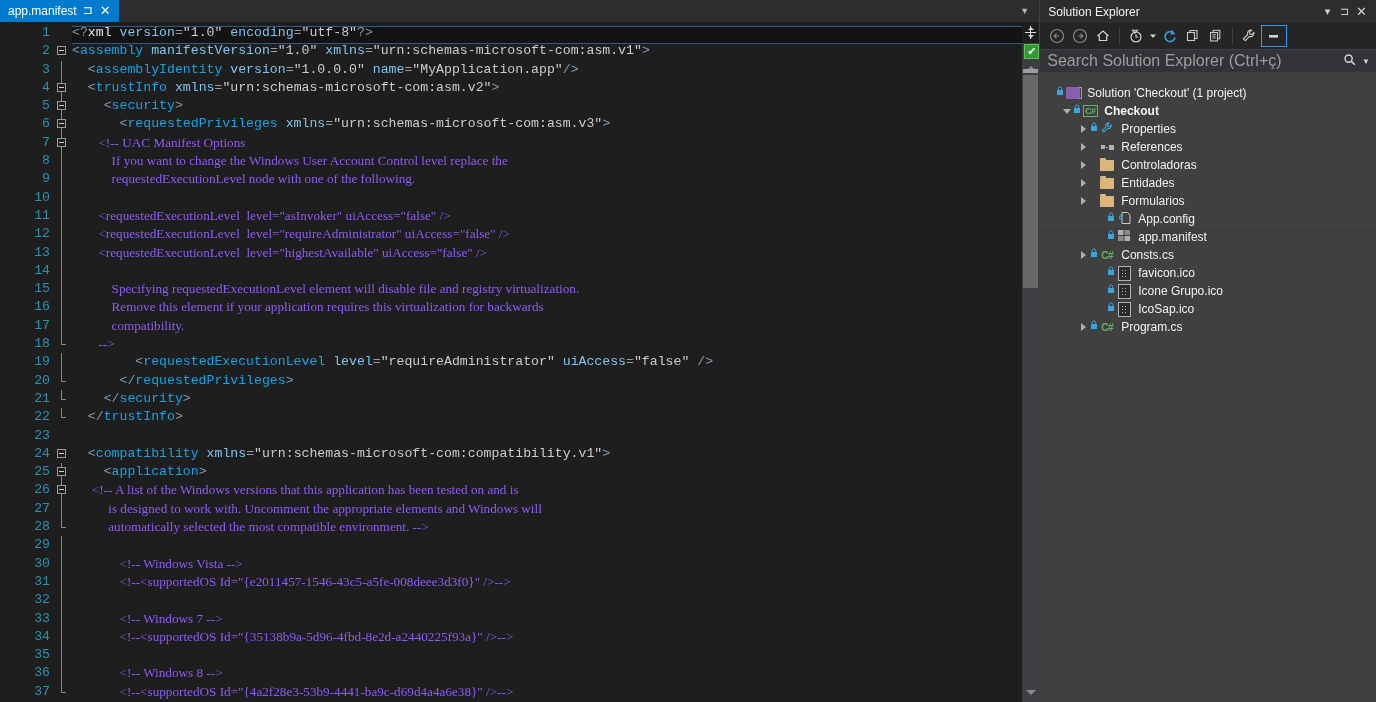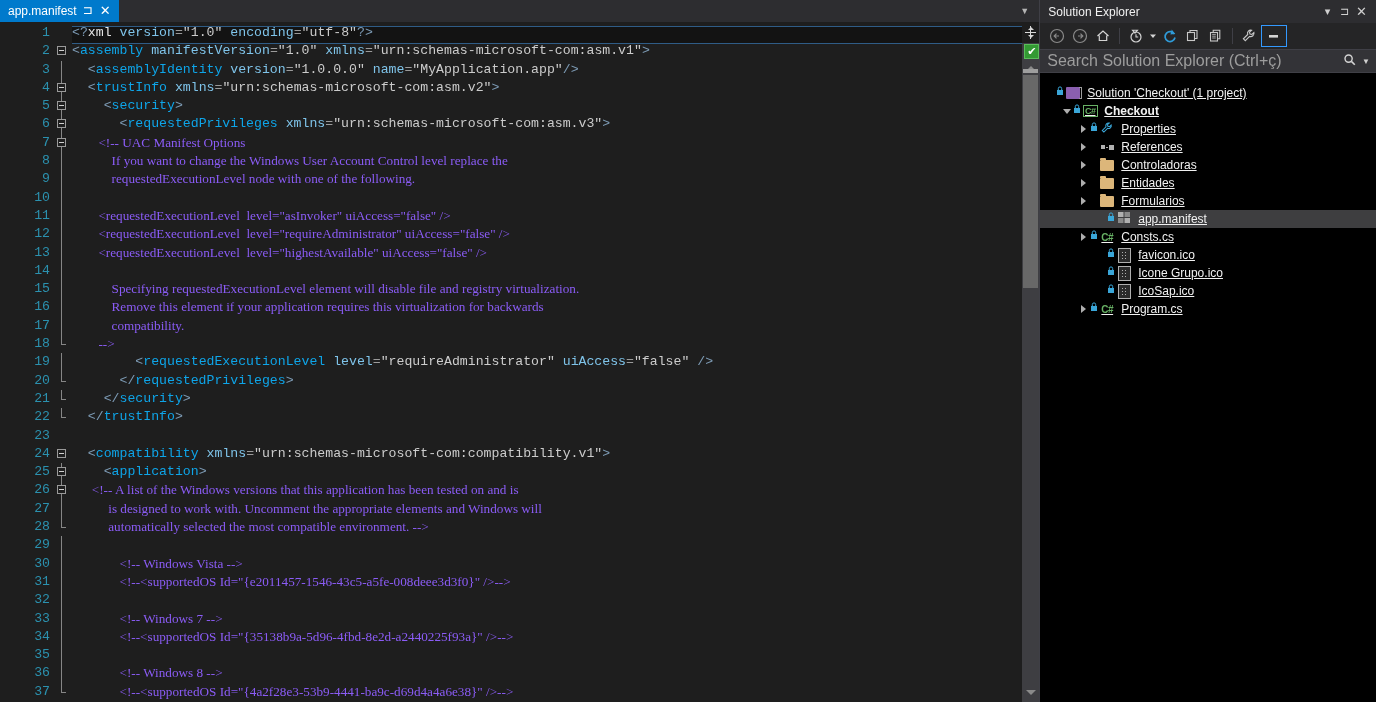--- a/index.html
+++ b/index.html
@@ -90,21 +90,21 @@
   .vs-ok span{color:#ffffff;font-size:11px;line-height:11px;font-family:"DejaVu Sans",sans-serif;}
   .vs-up{position:absolute;top:39px;left:0;width:17px;height:14px;display:flex;align-items:center;justify-content:center;}
   .arr-up{width:0;height:0;border-left:5px solid transparent;border-right:5px solid transparent;border-bottom:5px solid #8a8a8a;}
   .vs-dn{position:absolute;bottom:3px;left:0;width:17px;height:14px;display:flex;align-items:center;justify-content:center;}
   .arr-dn{width:0;height:0;border-left:5px solid transparent;border-right:5px solid transparent;border-top:5px solid #8a8a8a;}
   .vs-track{position:absolute;top:53px;left:0;width:17px;bottom:17px;background:#3e3e42;}
   .vs-thumb{position:absolute;top:0;left:1px;width:15px;height:213px;background:#686868;}
   .vs-thumb-cap{position:absolute;top:-6px;left:1px;width:15px;height:4px;background:#9e9e9e;}
 
   
-  .se{width:336px;height:702px;background:#000000;display:flex;flex-direction:column;border-left:1px solid #3f3f46;}
+  .se{width:336px;height:702px;background:#404040;display:flex;flex-direction:column;border-left:1px solid #3f3f46;}
   .se-title{
     height:23px;display:flex;align-items:center;background:#2d2d30;color:#f1f1f1;
     font-size:12px;padding-left:8px;position:relative;
   }
   .se-title .ttl{white-space:nowrap;}
   .se-title .dots{
     flex:1;height:23px;margin:0 6px;position:relative;
   }
   .se-title .dots:before{
     content:"";position:absolute;left:0;right:0;top:9px;height:5px;
@@ -125,21 +125,21 @@
     border:1px solid #3f3f46;border-left:none;border-right:none;
   }
   .se-search input{
     flex:1;background:transparent;border:none;outline:none;color:#b8b8b8;
     font-family:"Liberation Sans",sans-serif;font-size:16px;padding-left:7px;
   }
   .se-search input::placeholder{color:#9d9d9d;}
   .se-search .mag{color:#d0d0d0;font-size:12px;padding:0 3px 0 0;}
   .se-search .dd{color:#d0d0d0;font-size:8px;padding:0 6px 0 2px;}
 
-  .se-tree{flex:1;overflow:hidden;padding-top:11px;font-size:12px;text-decoration:underline;}
+  .se-tree{flex:1;overflow:hidden;padding-top:11px;font-size:12px;}
   .row{height:18px;display:flex;align-items:center;white-space:nowrap;color:#f1f1f1;}
   .row.sel-row{background:#3e3e40;}
   .row .exp{width:11px;height:18px;display:flex;align-items:center;justify-content:center;flex:none;}
   .tri-right{width:0;height:0;border-top:4px solid transparent;border-bottom:4px solid transparent;border-left:5px solid #aeaeae;}
   .tri-down{width:0;height:0;border-left:4px solid transparent;border-right:4px solid transparent;border-top:5px solid #aeaeae;}
   .row .lock{width:9px;flex:none;color:#3aa6d8;font-size:9px;line-height:18px;text-align:center;}
   .row .ico{width:18px;height:16px;flex:none;display:flex;align-items:center;justify-content:center;}
   .row .lbl{padding-left:5px;}
   .row .lbl.bold{font-weight:bold;}
   .ico-folder{width:14px;height:11px;background:#dcb67a;border-radius:1px;position:relative;}
@@ -529,20 +529,35 @@
           <span style="width: 38px; flex: 0 0 auto;"></span>
           <span class="exp">
             <span class="tri-right"></span>
           </span>
           <span class="lock"></span>
           <span class="ico">
             <span class="ico-folder"></span>
           </span>
           <span class="lbl">Formularios</span>
         </div>
+        <div class="row">
+          <span style="width: 55px; flex: 0 0 auto;"></span>
+          <span class="exp"></span>
+          <span class="lock"><svg width="8" height="10" viewBox="0 0 8 10">
+              <rect x="1" y="4" width="6" height="5" fill="#3aa6d8"></rect>
+              <path d="M2.3 4V2.6a1.7 1.7 0 0 1 3.4 0V4" fill="none" stroke="#3aa6d8" stroke-width="1"></path>
+            </svg></span>
+          <span class="ico">
+            <span><svg width="13" height="14" viewBox="0 0 13 14">
+                <path d="M4 1.5h5.5L12 4v8.5H4z" fill="none" stroke="#c8c8c8" stroke-width="1"></path>
+                <path d="M4.2 4.2c-1.6 0-2.6 1-2.6 2.3 0 1.2 1 2.2 2.4 2.2" fill="none" stroke="#3aa6d8" stroke-width="1.2"></path>
+              </svg></span>
+          </span>
+          <span class="lbl">App.config</span>
+        </div>
         <div class="row sel-row">
           <span style="width: 55px; flex: 0 0 auto;"></span>
           <span class="exp"></span>
           <span class="lock"><svg width="8" height="10" viewBox="0 0 8 10">
               <rect x="1" y="4" width="6" height="5" fill="#3aa6d8"></rect>
               <path d="M2.3 4V2.6a1.7 1.7 0 0 1 3.4 0V4" fill="none" stroke="#3aa6d8" stroke-width="1"></path>
             </svg></span>
           <span class="ico">
             <span><svg width="14" height="13" viewBox="0 0 14 13">
                 <rect x="1" y="1" width="5.5" height="5" fill="#b0b0b0"></rect>

